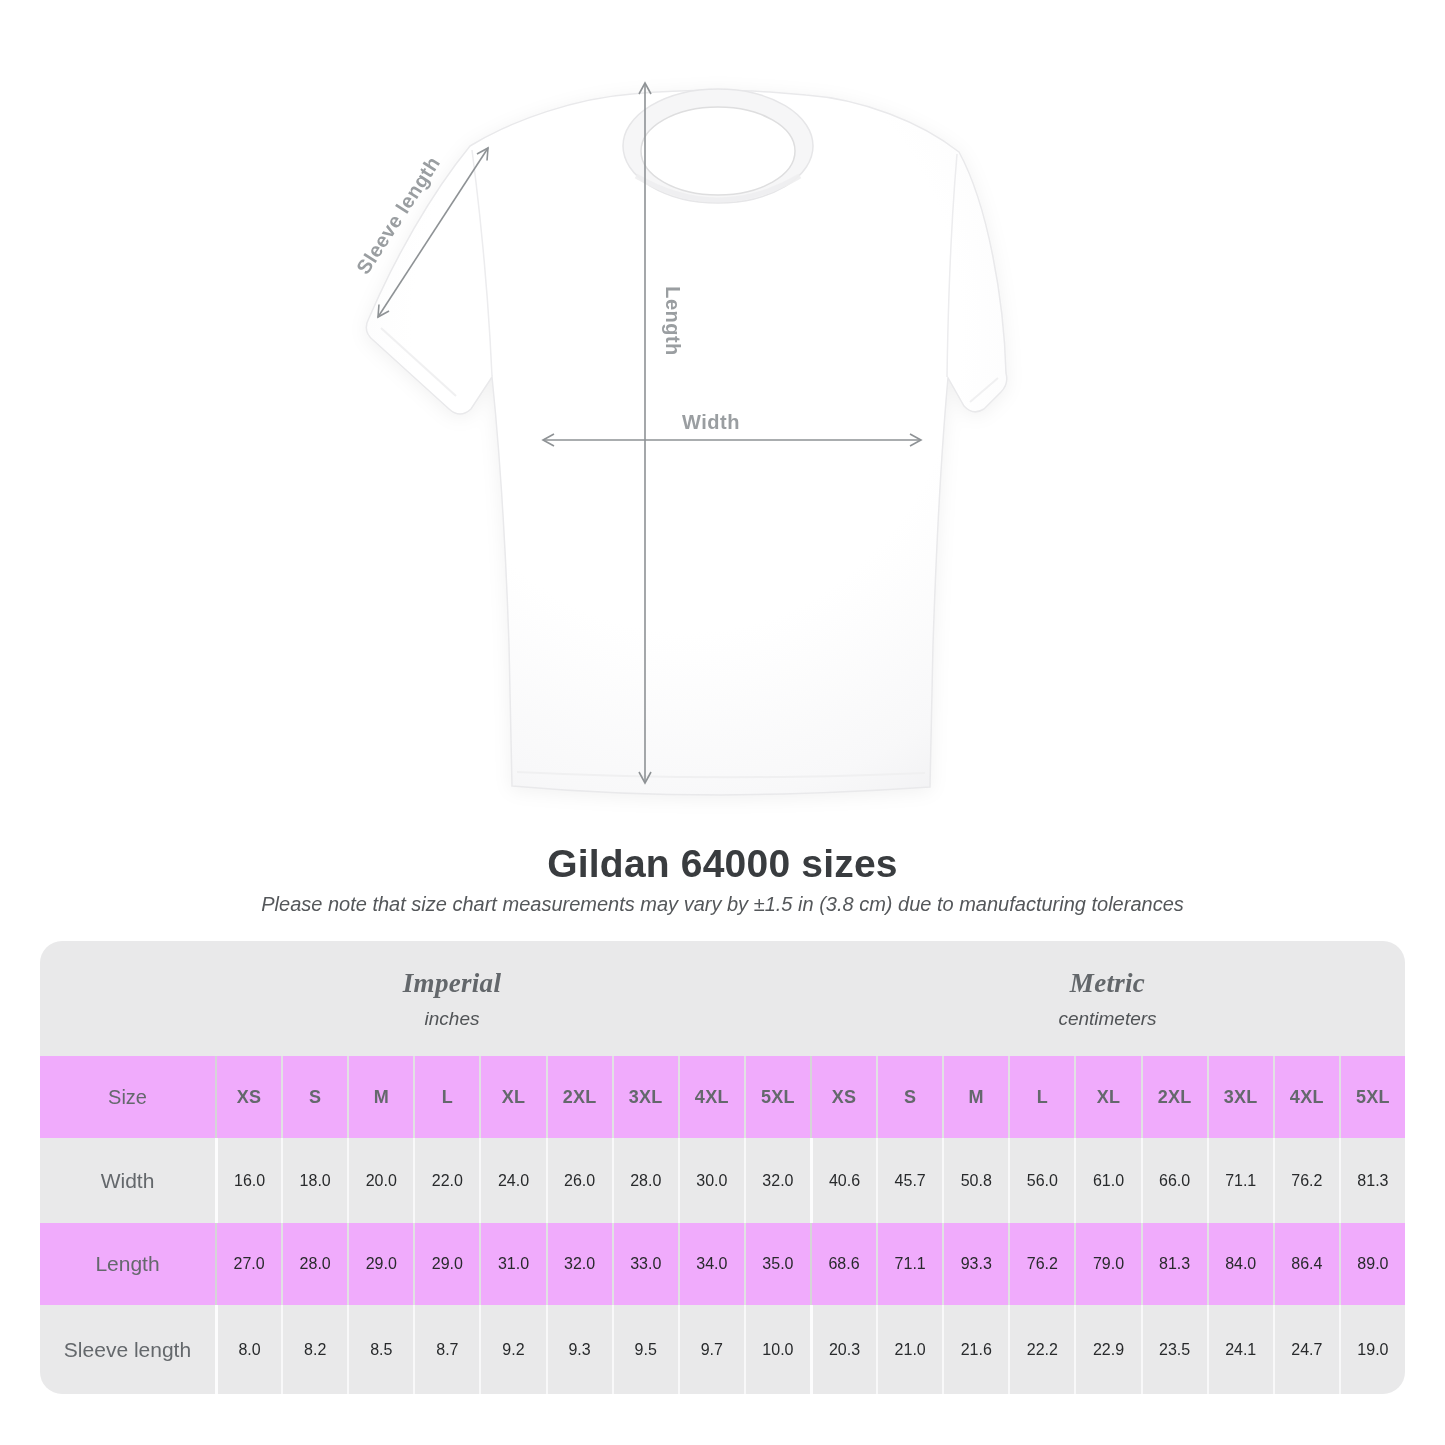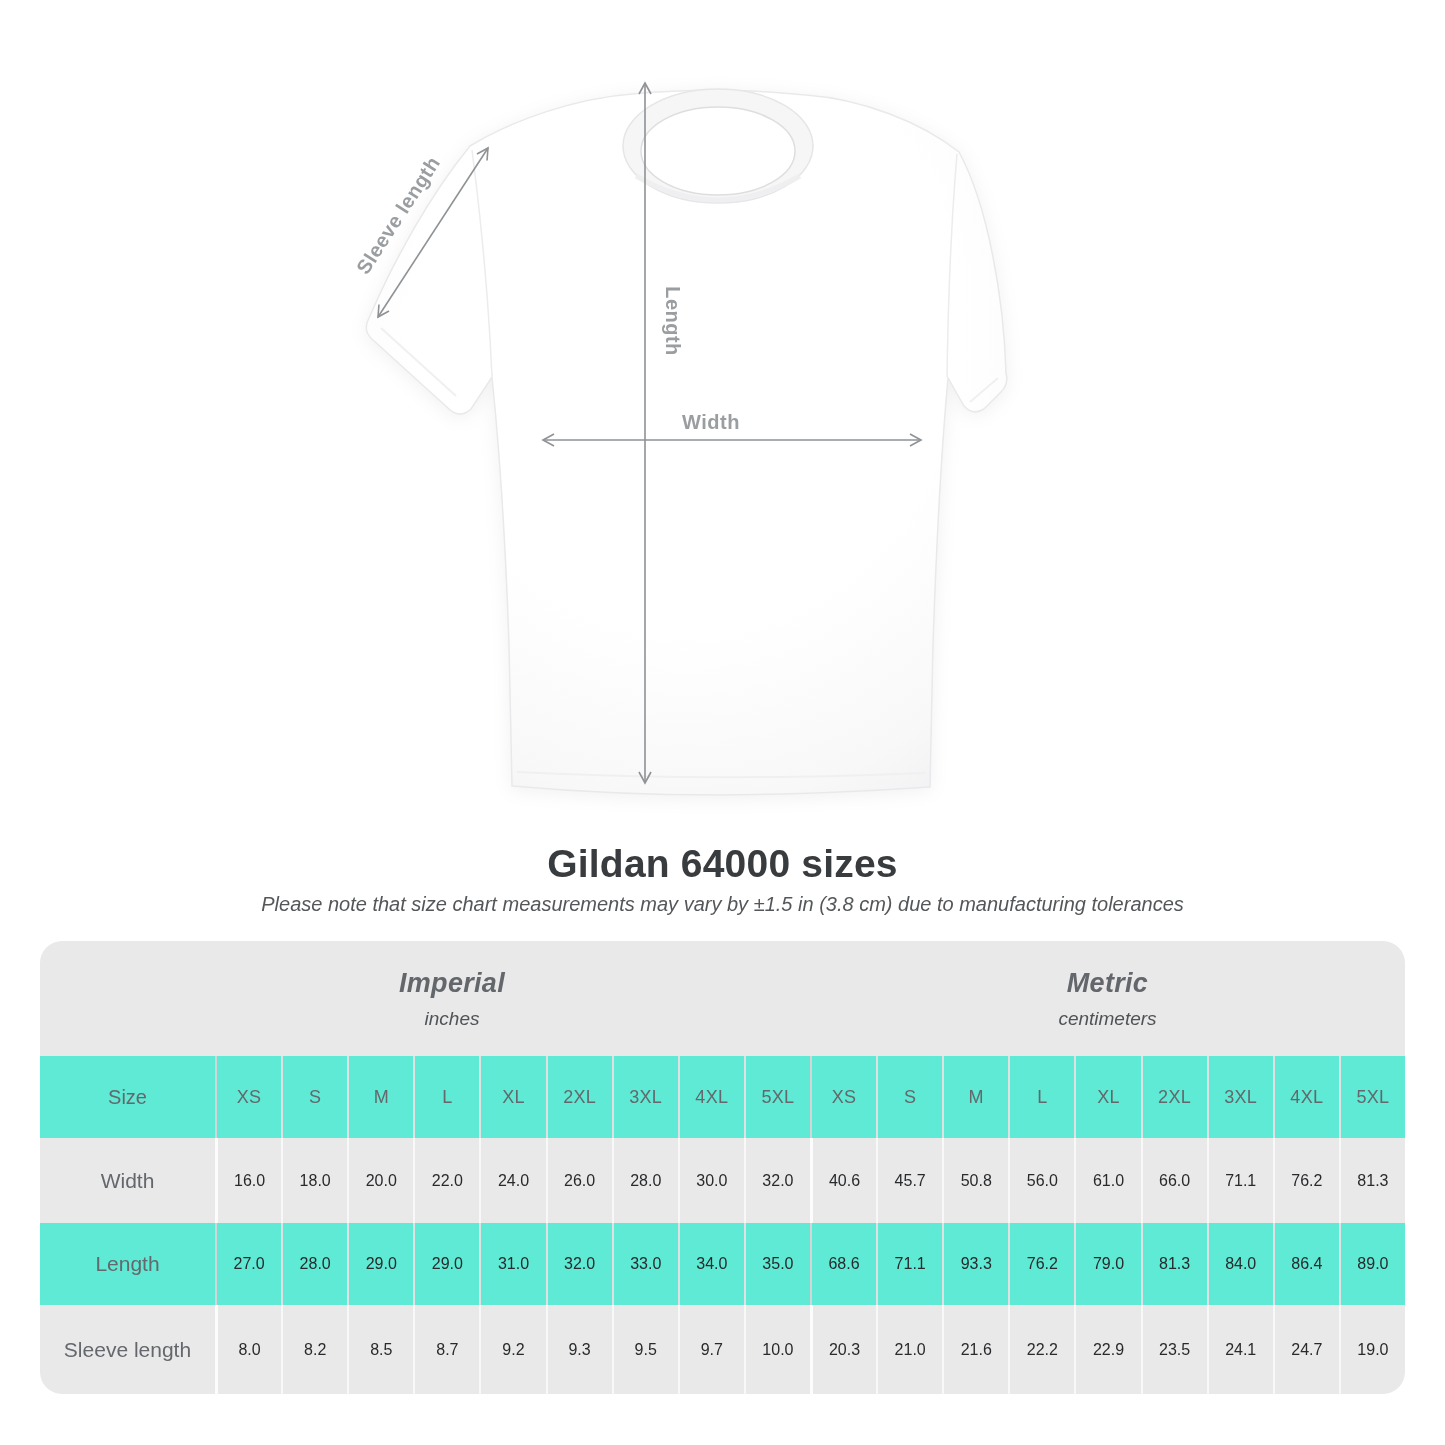--- a/index.html
+++ b/index.html
@@ -31,33 +31,33 @@
   }
   table.size-chart{
     width:1365px;border-collapse:separate;border-spacing:0;table-layout:fixed;
   }
   table.size-chart col.col-label{width:175px;}
   table.size-chart th, table.size-chart td{
     padding:0;text-align:center;vertical-align:middle;font-weight:normal;
   }
   
   .row-band th{height:115px;background:#e9e9ea;vertical-align:middle;}
-  .grp-label{display:block;font-size:27px;font-weight:bold;font-style:italic;color:#63676b;letter-spacing:.3px;}
+  .grp-label{display:block;font-size:27px;font-weight:bold;font-style:italic;color:#63676b;letter-spacing:.3px;font-family:Liberation Serif, serif;}
   .grp-unit{display:block;margin-top:9px;font-size:19px;font-style:italic;color:#505356;}
   .band-imperial .grp-label,.band-imperial .grp-unit{padding-left:54px;}
   
-  .r-white{background:#5eead4;}
+  .r-white{background:#f0abfc;}
   .r-gray{background:#e9e9ea;}
   .r-white .c{border-left:2px solid #e1e1e3;}
   .r-white .c.major{border-left:2px solid #d5d5d7;}
   .r-gray .c{border-left:2px solid #f8f8f9;}
   .r-gray .c.major{border-left:3px solid #fcfcfd;}
   
   .row-size th{height:82px;}
-  .row-size .sz{font-size:18px;font-weight:normal;color:#64686c;letter-spacing:.3px;}
+  .row-size .sz{font-size:18px;font-weight:bold;color:#64686c;letter-spacing:.3px;}
   .row-size .lbl{font-size:20px;}
   
   .row-width  th,.row-width  td{height:85px;}
   .row-length th,.row-length td{height:82px;}
   .row-sleeve th,.row-sleeve td{height:89px;}
   .lbl{font-size:21px;font-weight:bold;color:#64686c;}
   .val{font-size:16px;color:#282a2c;}
 </style>
 </head>
 <body>

